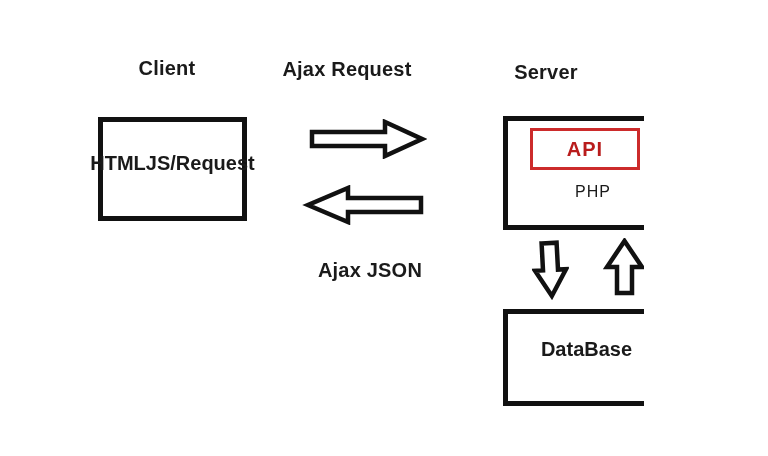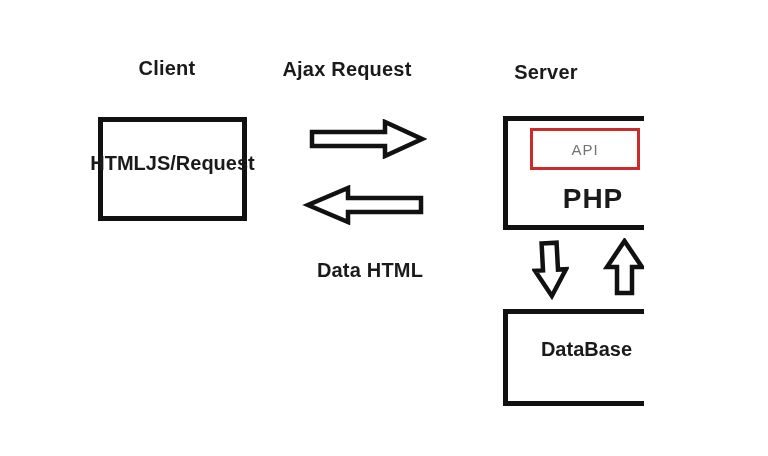--- a/index.html
+++ b/index.html
@@ -51,28 +51,28 @@
   }
   .api-box {
     position: absolute;
     left: 22px; top: 7px; width: 110px; height: 42px;
     border: 3px solid #cc2b2b;
     box-sizing: border-box;
     display: flex; align-items: center; justify-content: center;
     background: #ffffff;
   }
   .api-box .api-label {
-    font-weight: normal; font-size: 15px; color: #737373;
+    font-weight: bold; font-size: 20px; color: #b91c1c;
     letter-spacing: 1px;
   }
   .php-label {
     position: absolute;
     left: 0; right: 0; top: 62px;
     text-align: center;
-    font-weight: bold; font-size: 28px; color: #1a1a1a;
+    font-weight: normal; font-size: 16px; color: #1a1a1a;
     letter-spacing: 1px;
     padding-left: 16px;
   }
   .database-box {
     left: 503px; top: 309px; width: 167px; height: 97px;
     display: flex; align-items: center; justify-content: center;
     padding-bottom: 16px;
   }
   .database-box .db-label {
     font-weight: bold; font-size: 20px; color: #1a1a1a;
@@ -104,21 +104,21 @@
       <path d="M3 13 L76 13 L76 3 L113 20 L76 37 L76 27 L3 27 Z" fill="#ffffff" stroke="#111111" stroke-width="4.5" stroke-linejoin="miter"></path>
     </svg>
   </div>
 
   <div class="arrow arrow-left">
     <svg width="124" height="40" viewBox="0 0 124 40">
       <path d="M120 13 L47 13 L47 3 L7 20 L47 37 L47 27 L120 27 Z" fill="#ffffff" stroke="#111111" stroke-width="4.5" stroke-linejoin="miter"></path>
     </svg>
   </div>
 
-  <div class="lbl lbl-datajson">Data HTML</div>
+  <div class="lbl lbl-datajson">Ajax JSON</div>
 
   <div class="box server-box">
     <div class="api-box">
       <span class="api-label">API</span>
     </div>
     <div class="php-label">PHP</div>
   </div>
 
   <div class="arrow arrow-down">
     <svg width="37" height="60" viewBox="0 0 37 60">

